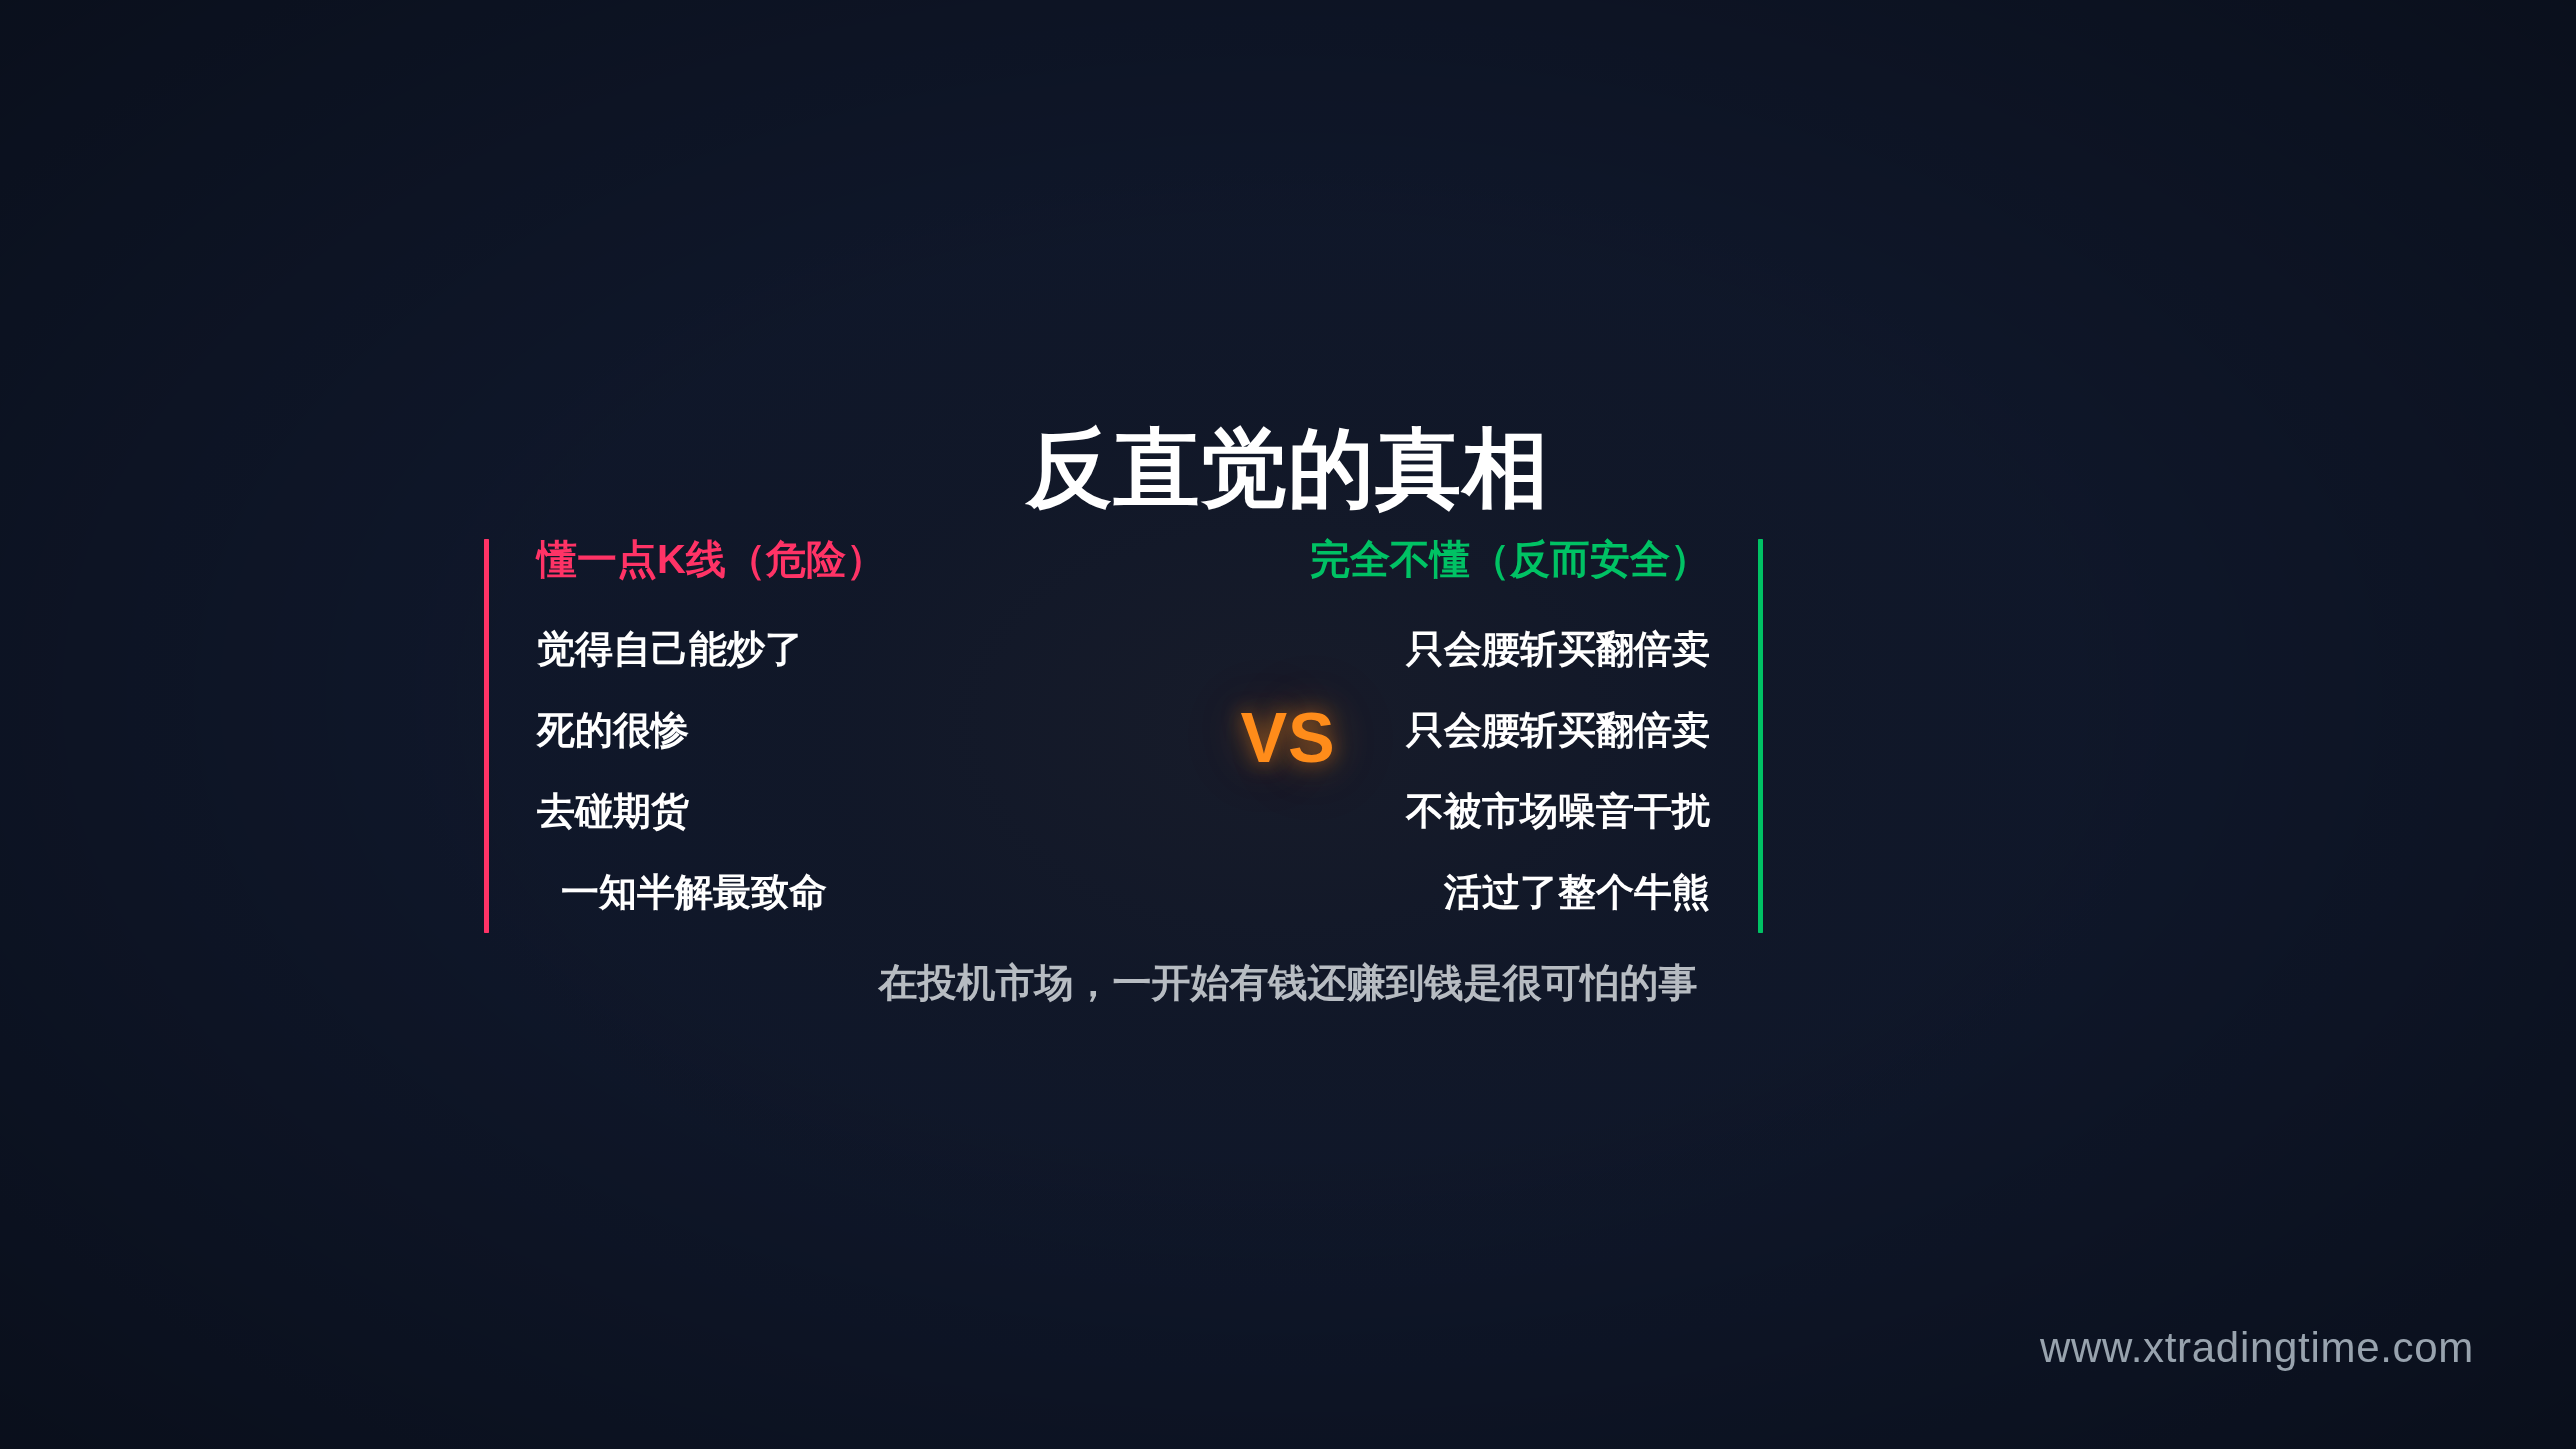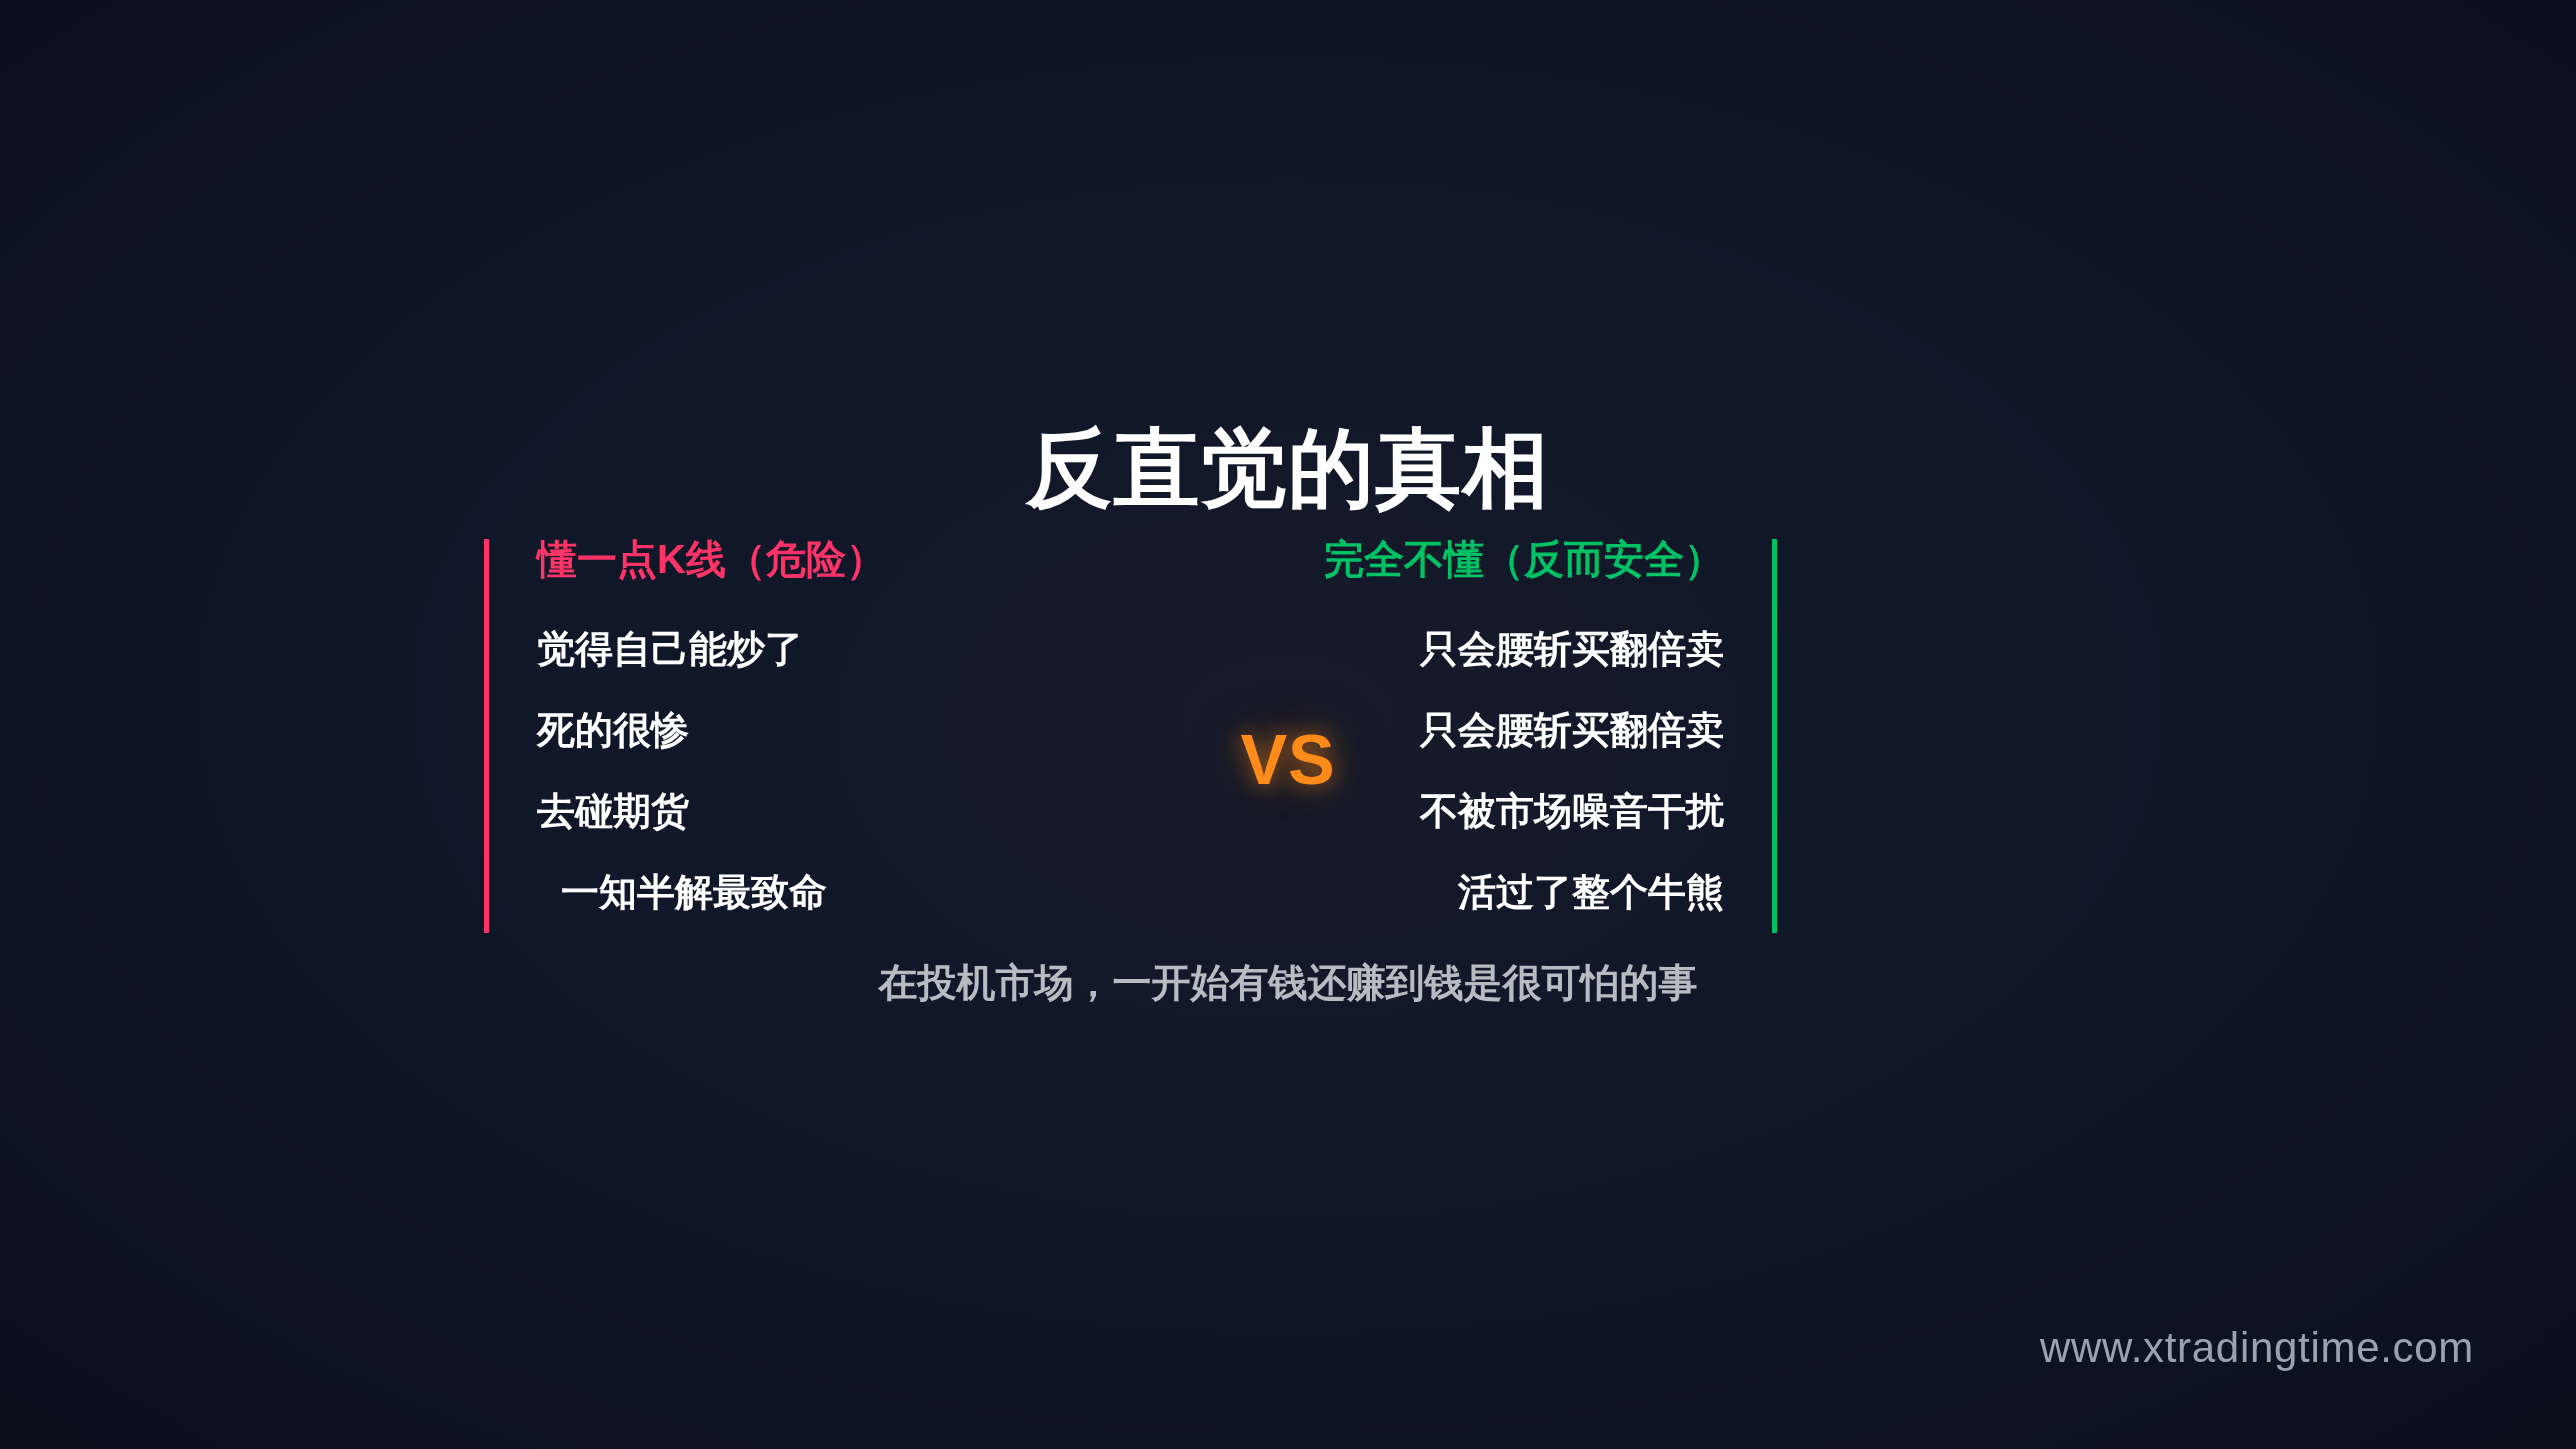--- a/index.html
+++ b/index.html
@@ -57,21 +57,20 @@
     white-space: nowrap;
   }
 
   
   .compare {
     position: absolute;
     left: 484px;
     top: 539px;
     width: 1279px;
     height: 394px;
-    padding-left: 14px;
   }
 
   .rule {
     position: absolute;
     top: 0;
     width: 4.7px;
     height: 394px;
     border-radius: 0.7px;
   }
   .rule-left  { left: 0;    background: #ff3366; }
@@ -109,21 +108,21 @@
     height: 38px;
     margin-bottom: 43px;
     white-space: nowrap;
   }
   .col-list li:last-child { margin-bottom: 0; margin-left: 24px; }
 
   
   .vs {
     position: absolute;
     left: 50%;
-    top: 725px;
+    top: 703px;
     transform: translateX(-50%);
     color: #ff8c1a;
     font-size: 70px;
     font-weight: bold;
     line-height: 1;
     letter-spacing: 0.7px;
     text-shadow:
       0 0 19px rgba(255, 140, 26, 0.55),
       0 0 47px rgba(255, 120, 10, 0.32),
       0 0 94px rgba(255, 110, 0, 0.18);

